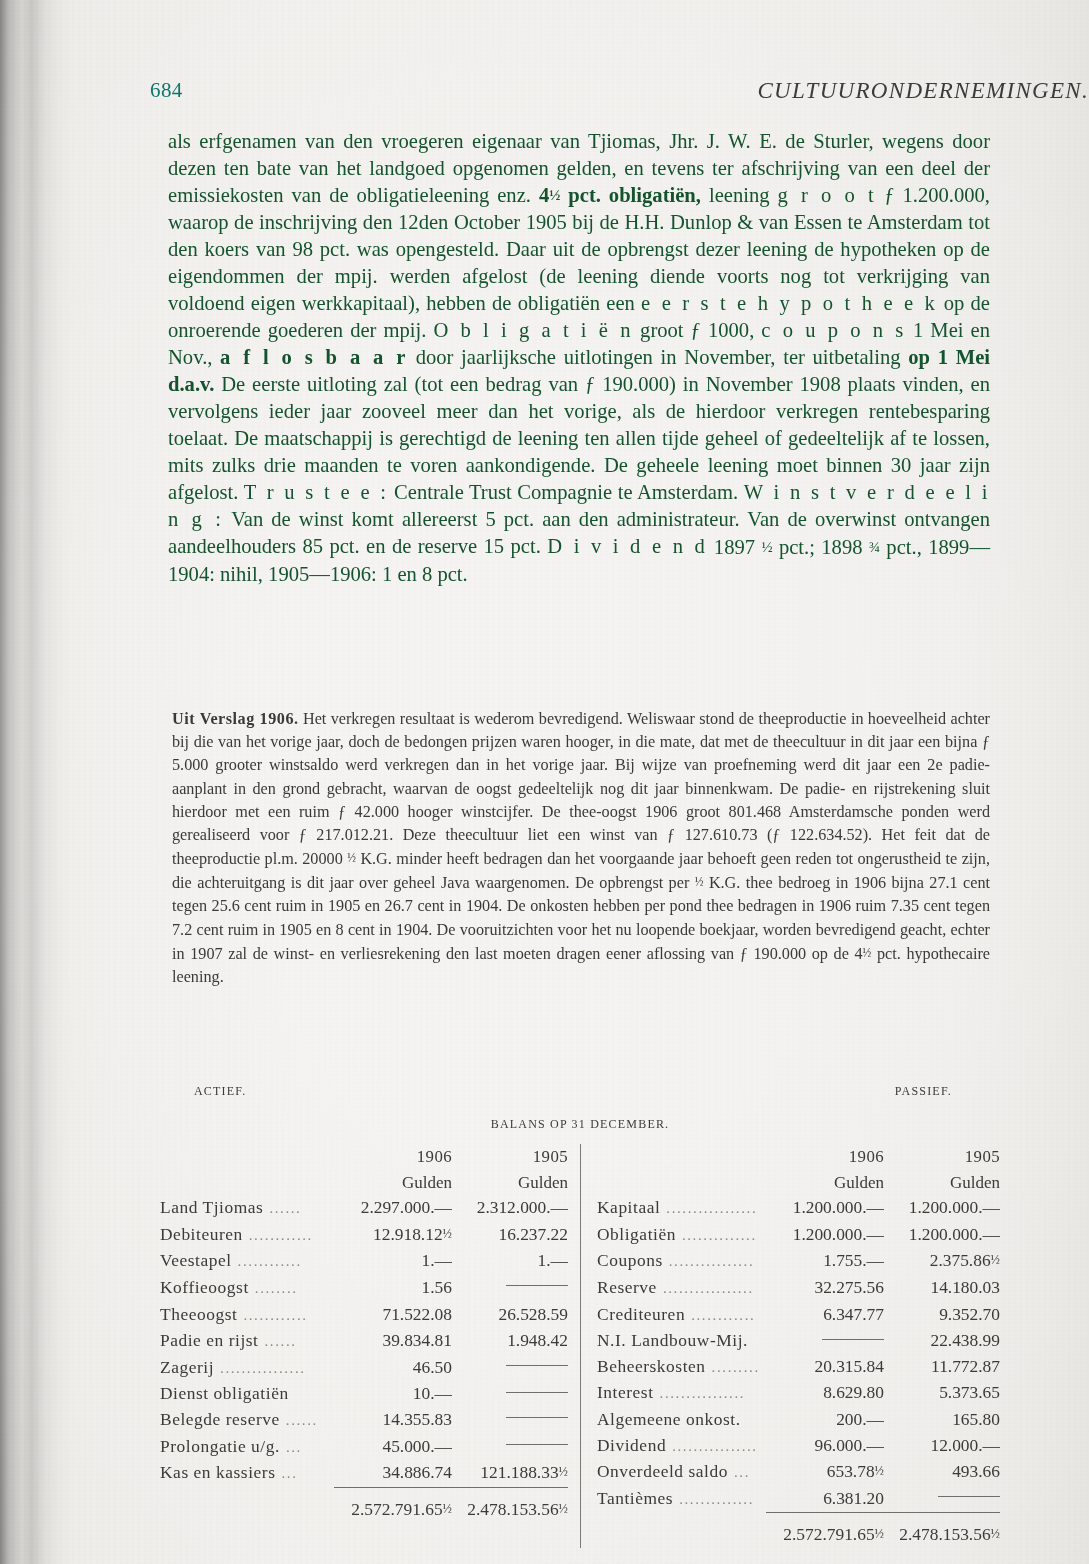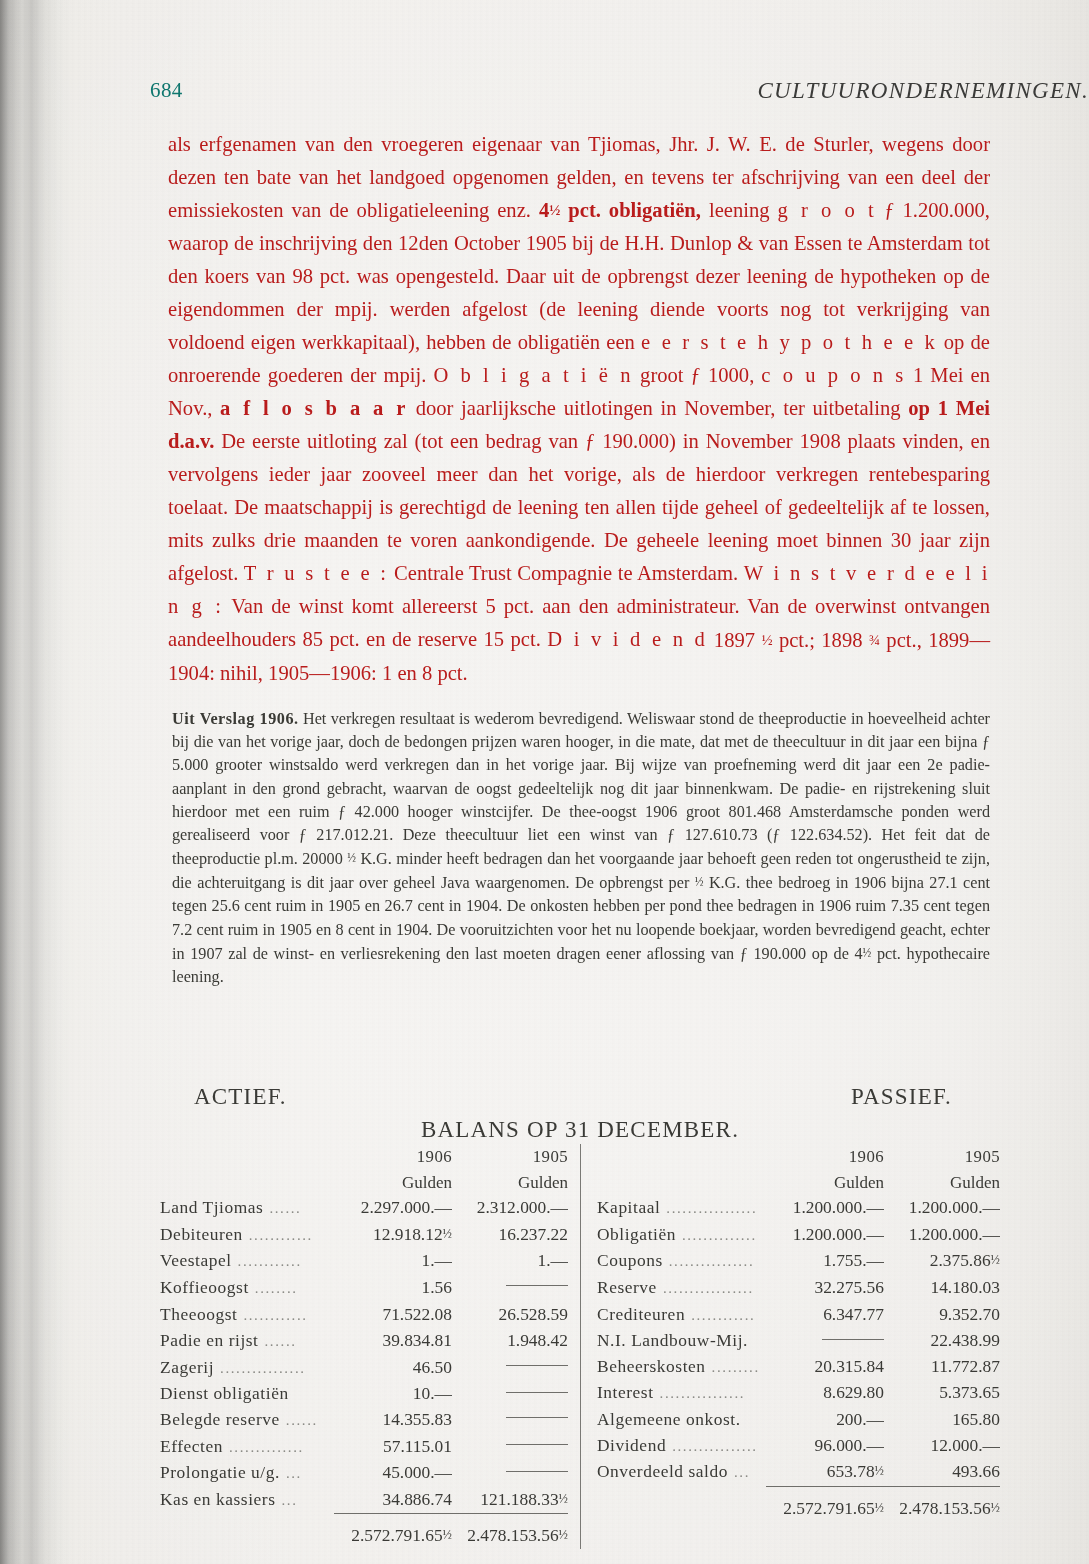--- a/index.html
+++ b/index.html
@@ -66,24 +66,24 @@
     letter-spacing:1.3px;
     color:#3b3b39;
     padding-left:56px;
     margin-left:19px;
   }
 
   
   .body-block{
     position:absolute;left:168px;top:128px;width:822px;
     font-size:20.6px;
-    line-height:33px;
+    line-height:27px;
     text-align:justify;
     text-justify:inter-word;
-    color:#b91c1c;
+    color:#14532d;
   }
   .body-block p{margin:0;}
   .b{font-weight:bold;}
   .sp{letter-spacing:2.6px;}
 
   
   .report{
     position:absolute;left:172px;top:708px;width:818px;
     font-size:16.2px;
     line-height:23.2px;
@@ -93,21 +93,21 @@
   .report p{margin:0;}
   .report .lead{font-weight:bold;letter-spacing:.5px;margin-top:12px;}
 
   
   .bal{
     position:absolute;left:160px;top:1084px;width:840px;
     color:#3a3a36;
   }
   .bal-head{
     position:relative;height:30px;
-    font-size:23px;letter-spacing:1.2px;
+    font-size:12px;letter-spacing:1.2px;
   }
   .bal-head .actief{position:absolute;left:34px;top:0;}
   .bal-head .center{position:absolute;left:0;right:0;text-align:center;top:0;margin-top:33px;}
   .bal-head .passief{position:absolute;right:48px;top:0;}
 
   .bal-cols{
     position:relative;margin-top:30px;
     display:flex;
   }
   .side{position:relative;width:50%;box-sizing:border-box;}
@@ -232,25 +232,20 @@
                 <td class="lbl"><span>Dienst obligatiën</span></td>
                 <td class="num">10.—</td>
                 <td class="num c05"><span class="dash"></span></td>
               </tr>
               <tr>
                 <td class="lbl"><span>Belegde reserve</span><span class="lead-dots">......</span></td>
                 <td class="num">14.355.83</td>
                 <td class="num c05"><span class="dash"></span></td>
               </tr>
               <tr>
-                <td class="lbl"><span>Effecten</span><span class="lead-dots">..............</span></td>
-                <td class="num">57.115.01</td>
-                <td class="num c05"><span class="dash"></span></td>
-              </tr>
-              <tr>
                 <td class="lbl"><span>Prolongatie u/g.</span><span class="lead-dots">...</span></td>
                 <td class="num">45.000.—</td>
                 <td class="num c05"><span class="dash"></span></td>
               </tr>
               <tr>
                 <td class="lbl"><span>Kas en kassiers</span><span class="lead-dots">...</span></td>
                 <td class="num">34.886.74</td>
                 <td class="num c05">121.188.33<span class="half">½</span></td>
               </tr>
             </tbody>
@@ -325,20 +320,25 @@
               <tr>
                 <td class="lbl"><span>Dividend</span><span class="lead-dots">................</span></td>
                 <td class="num">96.000.—</td>
                 <td class="num c05">12.000.—</td>
               </tr>
               <tr>
                 <td class="lbl"><span>Onverdeeld saldo</span><span class="lead-dots">...</span></td>
                 <td class="num">653.78<span class="half">½</span></td>
                 <td class="num c05">493.66</td>
               </tr>
+              <tr>
+                <td class="lbl"><span>Tantièmes</span><span class="lead-dots">..............</span></td>
+                <td class="num">6.381.20</td>
+                <td class="num c05"><span class="dash"></span></td>
+              </tr>
             </tbody>
           <tbody id="liab-total">
             <tr class="totrow">
               <td class="lbl"></td>
               <td class="num tot"><span class="totline"></span><span>2.572.791.65<span class="half">½</span></span></td>
               <td class="num c05 tot"><span class="totline"></span><span>2.478.153.56<span class="half">½</span></span></td>
             </tr>
           </tbody>
         </table>
       </div>

